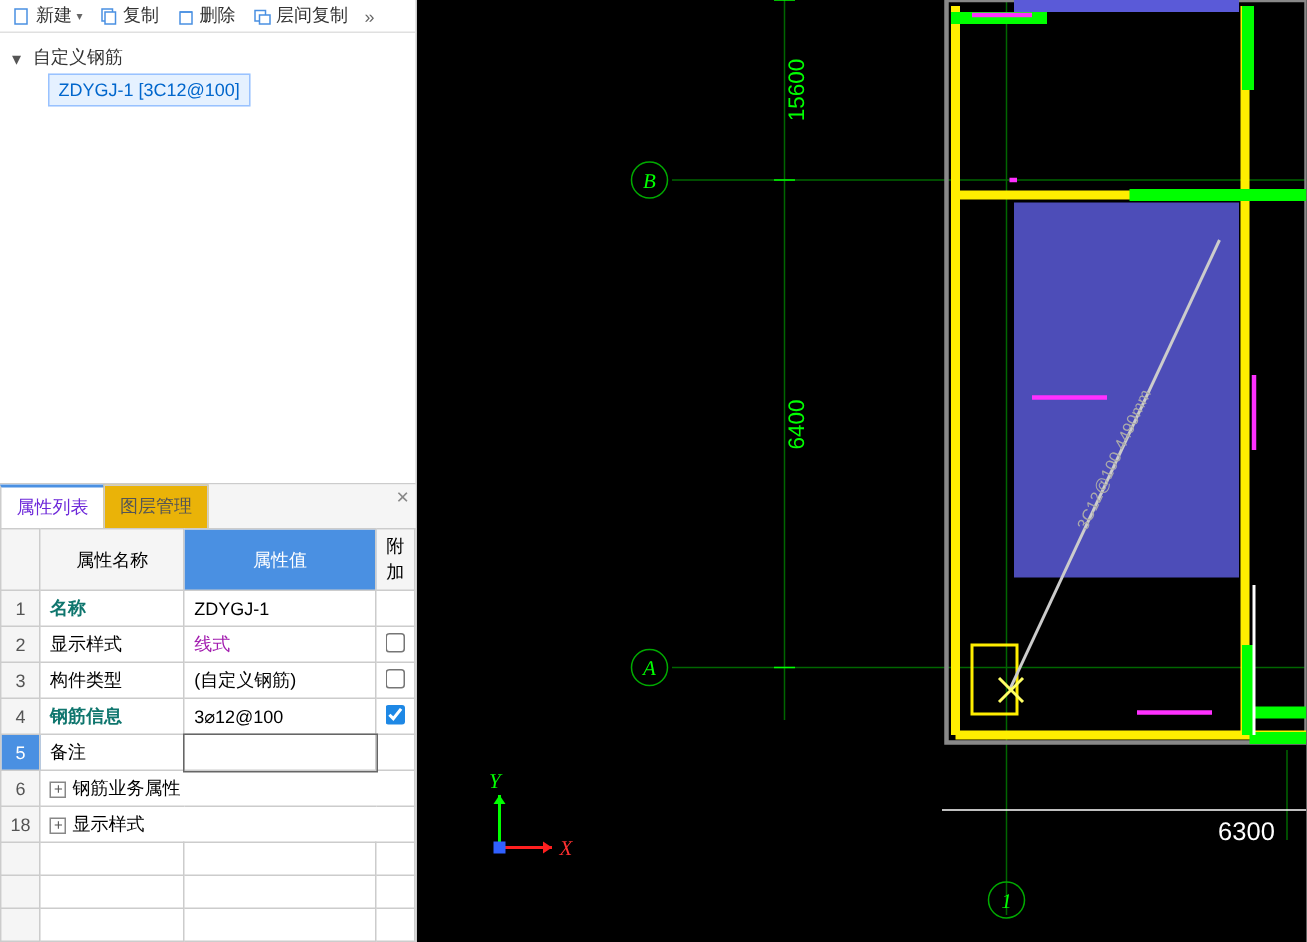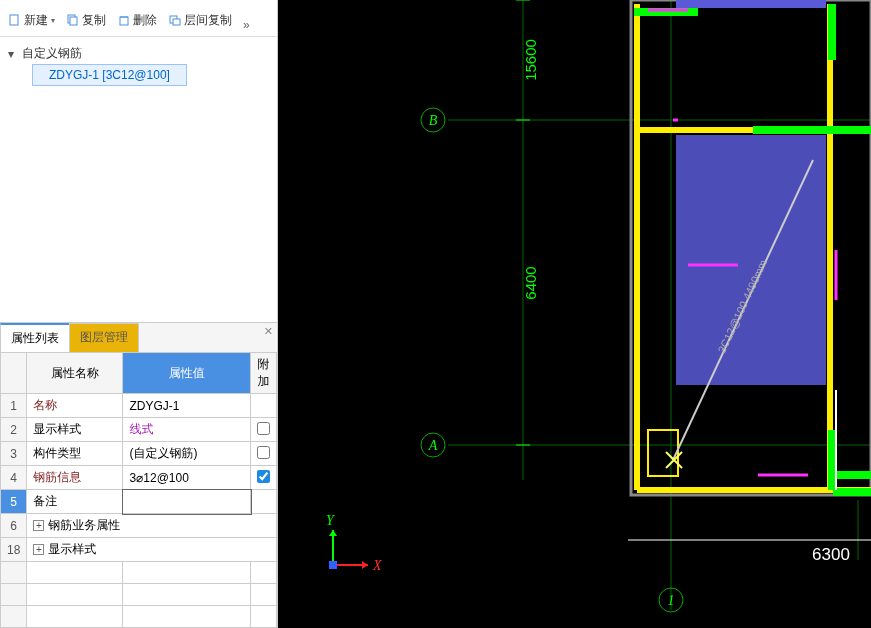--- a/index.html
+++ b/index.html
@@ -1,49 +1,49 @@
 <!DOCTYPE html>
 <html><head>
 <meta charset="utf-8">
 <style>
   * { box-sizing: border-box; margin: 0; padding: 0; font-family: "Microsoft YaHei", Arial, sans-serif; font-size: 12px; }
   body { width: 871px; height: 628px; overflow: hidden; background: #fff; position: relative; }
 
   
   .left-pane { position: absolute; left: 0; top: 0; width: 278px; height: 628px; border-right: 1px solid #ccc; background: #fff; display: flex; flex-direction: column; }
-  .toolbar { height: 22px; display: flex; gap: 2px; padding: 18px 4px; border-bottom: 1px solid #e0e0e0; }
+  .toolbar { height: 22px; display: flex; gap: 2px; padding: 4px 4px; border-bottom: 1px solid #e0e0e0; }
   .tb-btn { display: flex; align-items: center; gap: 3px; padding: 2px 5px; cursor: pointer; color: #333; }
   .tb-ico { width: 12px; height: 12px; display: inline-block; }
 
   .search-row { display: flex; align-items: center; border-bottom: 1px solid #e0e0e0; }
   .search-row input { flex: 1; border: none; padding: 4px 6px; outline: none; color: #888; }
   .search-row .sbtn { width: 22px; height: 22px; display:flex; align-items:center; justify-content:center; cursor:pointer; color:#888; }
 
   .tree { padding: 6px 8px; flex: 0 0 auto; }
   .tree-node { display:flex; align-items:center; gap:4px; padding:2px 0; cursor:pointer; color:#333; }
   .tree-node .caret { width:10px; color:#555; }
-  .tree-leaf { margin-left: 24px; padding:3px 16px; color:#0066cc; background:#e5f1ff; border:1px solid #99c2ff; display:inline-block; cursor:pointer; }
+  .tree-leaf { margin-left: 24px; padding:3px 6px; color:#0066cc; background:#e5f1ff; border:1px solid #99c2ff; display:inline-block; cursor:pointer; }
 
   
   .tree-fill { flex:1 1 auto; }
 
   
   .prop-panel { border-top:1px solid #ccc; position:relative; }
   .close-x { position:absolute; right:4px; top:2px; color:#888; cursor:pointer; font-size:11px; }
   .tabs { display:flex; background:#f5f5f5; }
   .tab { padding:5px 10px; border:1px solid #ccc; border-bottom:none; background:#eab308; margin-right:-1px; cursor:pointer; color:#555;}
-  .tab.active { background:#fff; color:#000000; border-top:2px solid #4a90e2; }
+  .tab.active { background:#fff; color:#6d28d9; border-top:2px solid #4a90e2; }
 
   table.props { width:100%; border-collapse:collapse; }
   table.props th, table.props td { border:1px solid #ccc; padding:3px 6px; text-align:left; height:22px; }
   table.props th { background:#f5f5f5; font-weight:normal; text-align:center; }
   .th-val { background:#4a90e2 !important; color:#fff;margin-top:16px; }
   .rownum { width:22px; text-align:center !important; background:#f5f5f5; color:#555; }
   .rownum.sel { background:#4a90e2; color:#fff; }
-  .lnm { color:#7f1d1d; }
+  .lnm { color:#0f766e;font-weight:bold; }
   .gray { color:#a21caf;font-family:Liberation Serif, serif; }
   .chk { text-align:center !important; }
   .chk input { accent-color:#1e88e5; }
   .cell-focus { background:#fff; outline:1px solid #666; }
   .plusbox { display:inline-block; width:11px; height:11px; border:1px solid #888; line-height:9px; text-align:center; font-size:10px; margin-right:4px; color:#555; }
 
   
   .viewport { position:absolute; left:278px; top:0; width:593px; height:628px; background:#000; overflow:hidden; }
   .viewport svg { position:absolute; left:0; top:0; }
 

